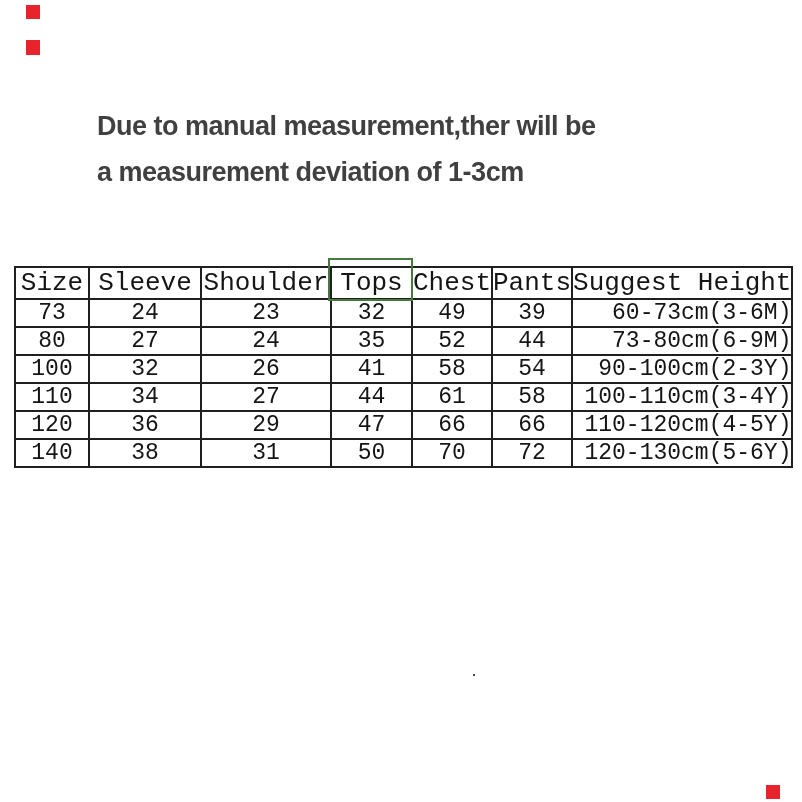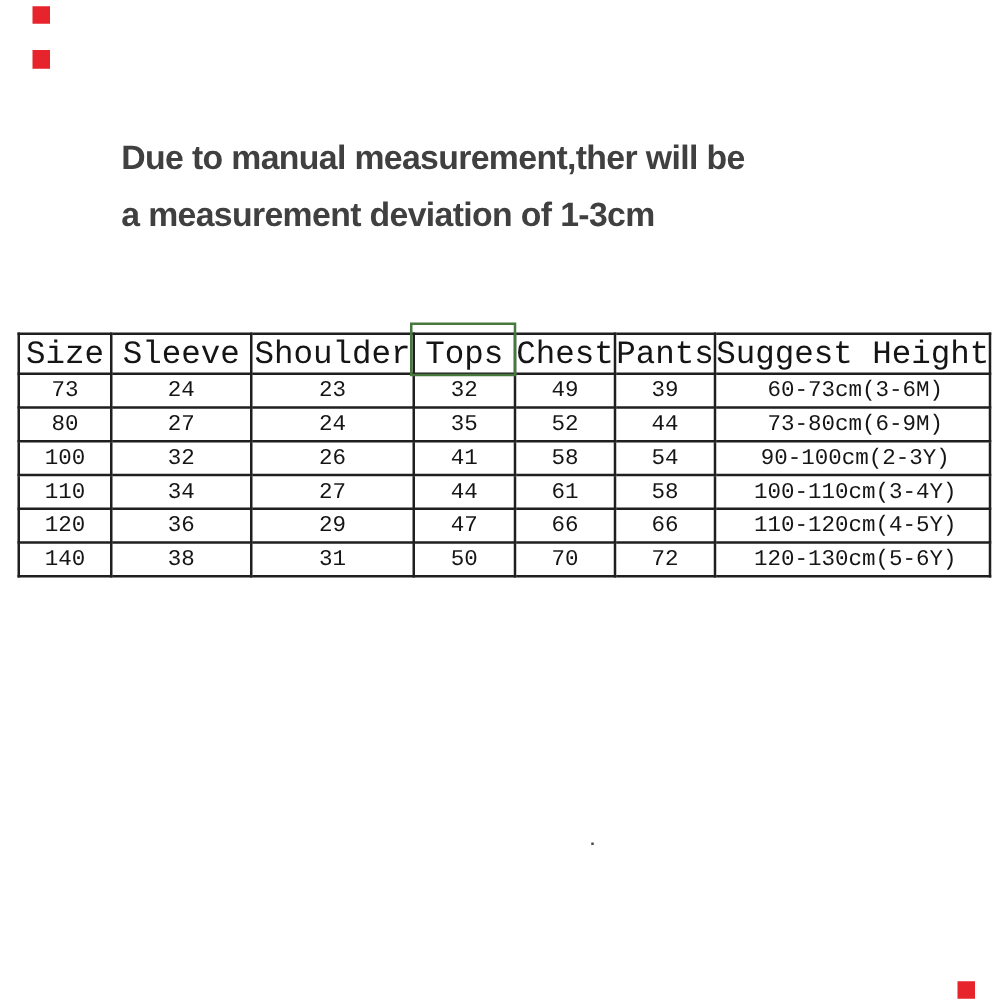--- a/index.html
+++ b/index.html
@@ -51,24 +51,24 @@
     overflow: hidden;
     font-weight: normal;
   }
   table.size-chart th {
     height: 30px;
     font-size: 26px;
     margin-left: 36px;
   }
   table.size-chart td {
     height: 25px;
-    font-size: 18px;
+    font-size: 23px;
   }
   table.size-chart td.left {
-    text-align: center;
+    text-align: right;
     padding-left: 4px;
   }
 
   
   .cell-selection {
     position: absolute;
     left: 328px;
     top: 258px;
     width: 85px;
     height: 43px;

